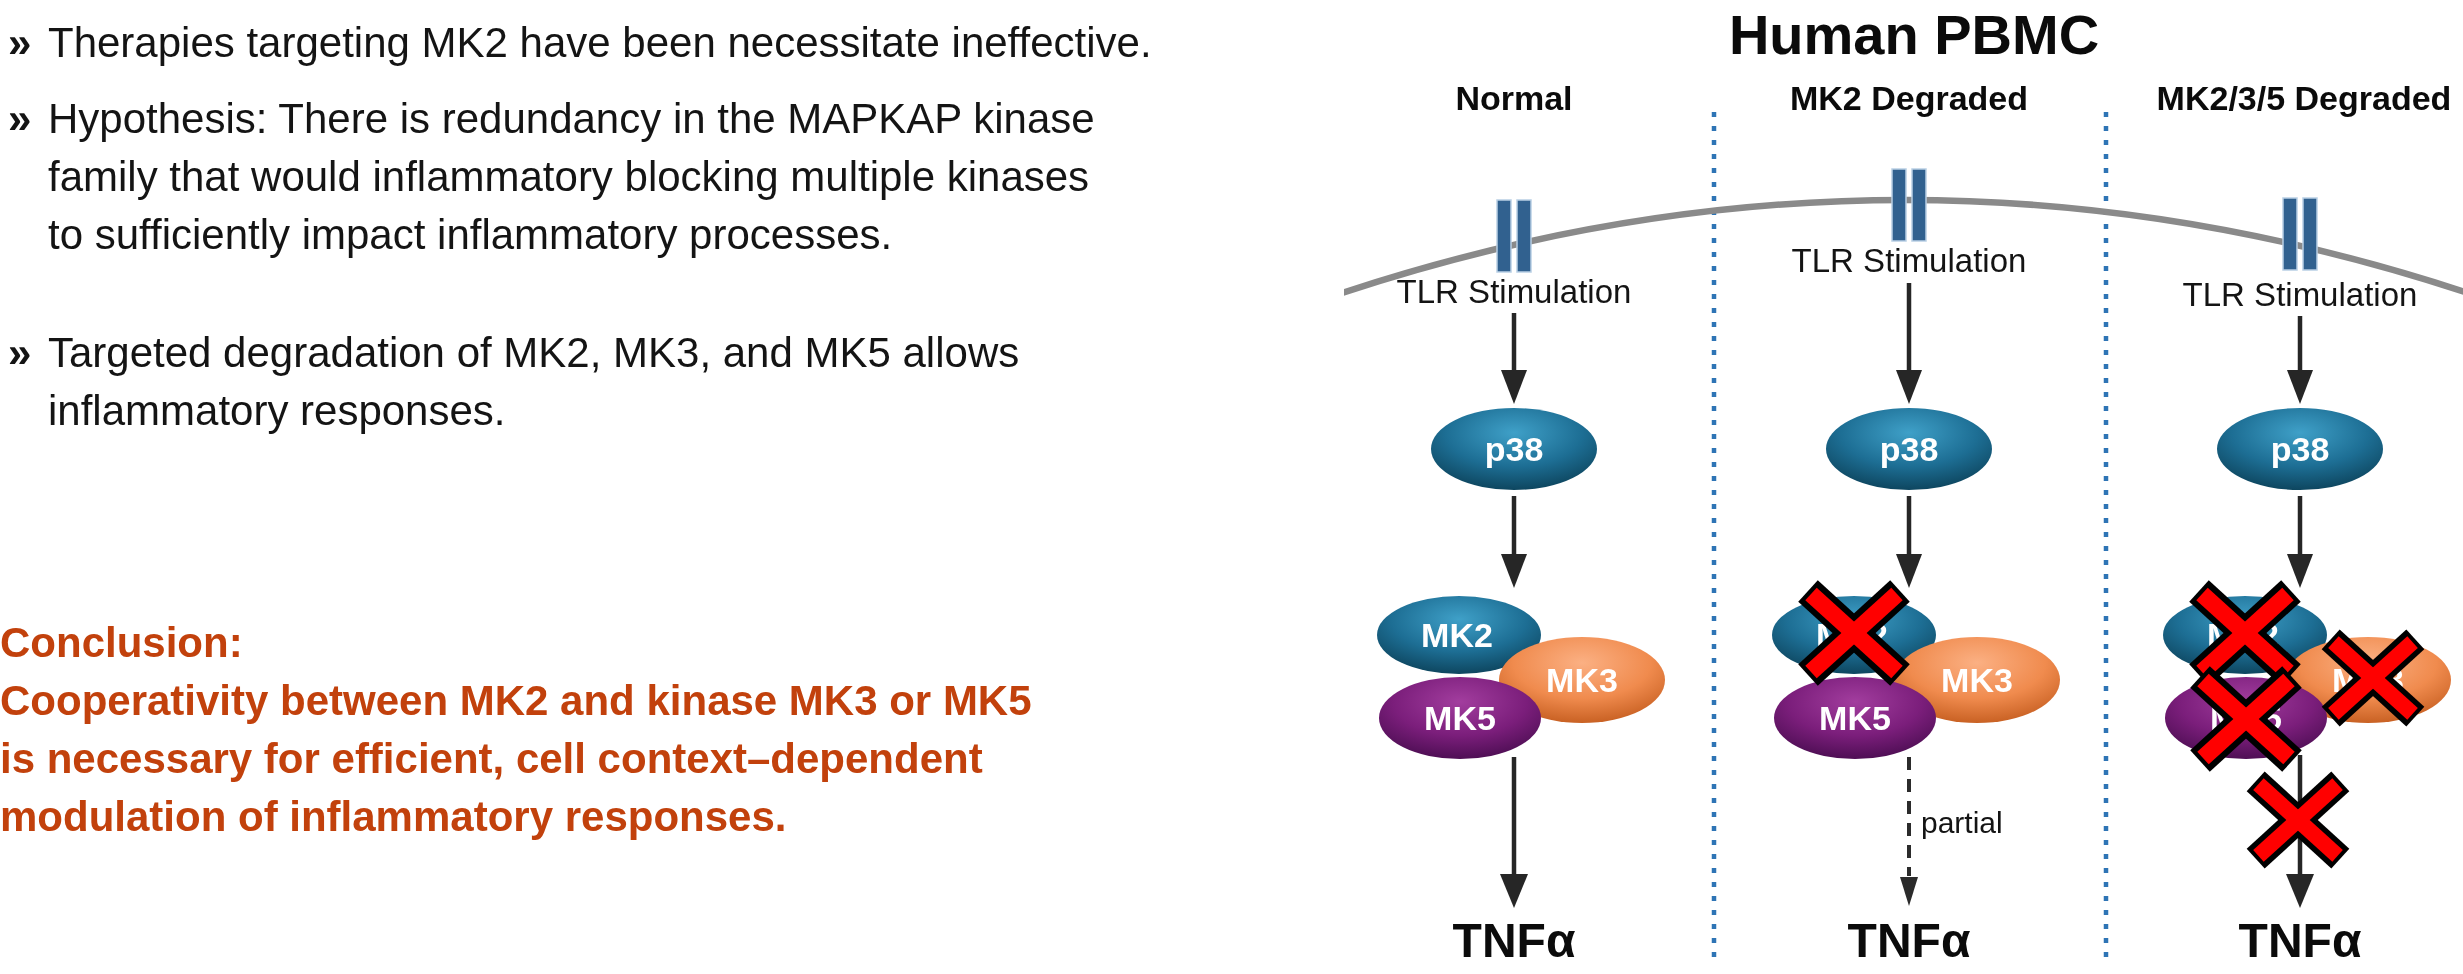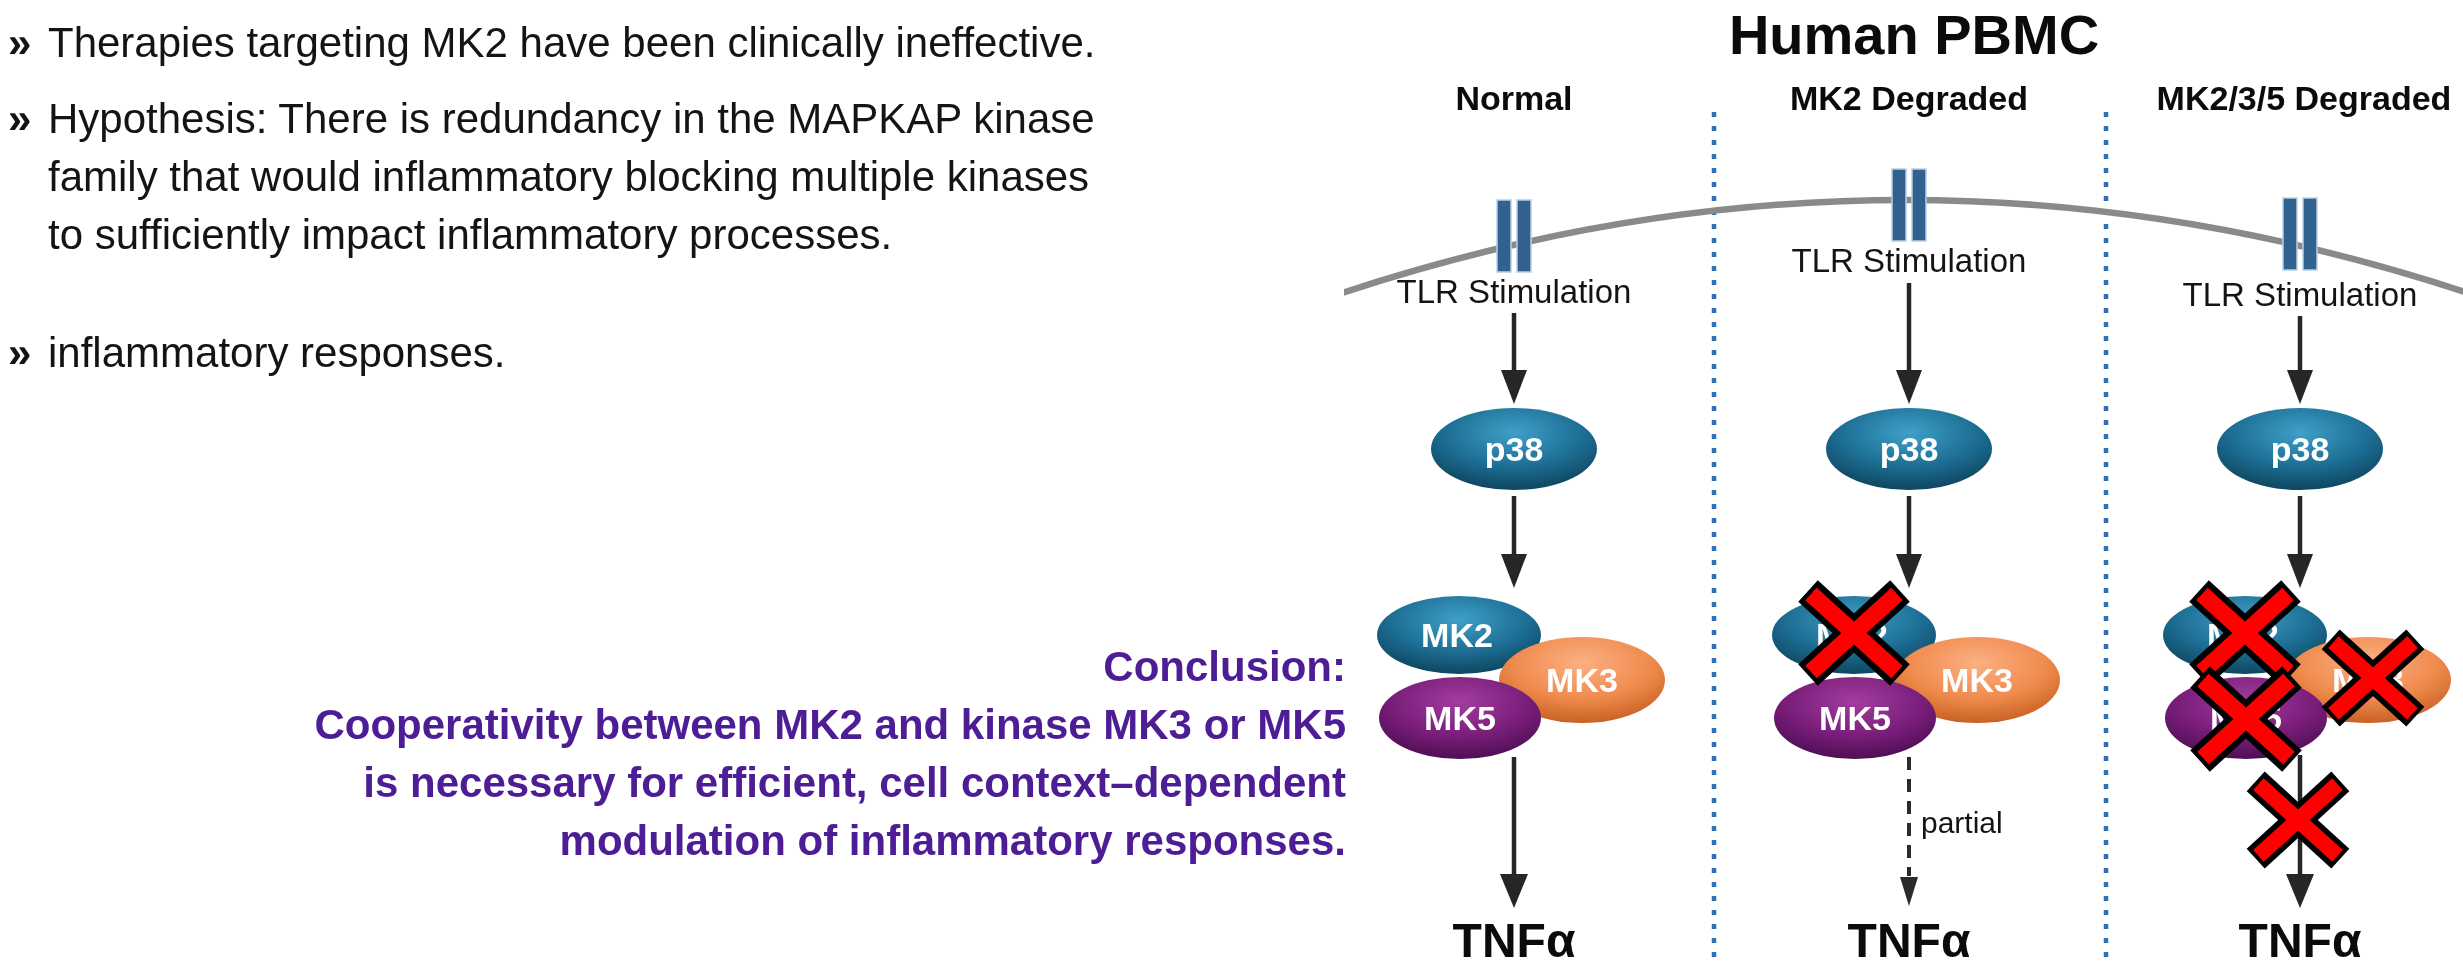--- a/index.html
+++ b/index.html
@@ -16,22 +16,22 @@
   .bullet{
     position:absolute;left:8px;
     display:flex;align-items:flex-start;
     font-size:42px;line-height:58px;color:#141414;
   }
   .bullet .marker{flex:0 0 40px;font-weight:700;}
   .bullet-1{top:14px;}
   .bullet-2{top:90px;}
   .bullet-3{top:324px;}
   .conclusion{
-    position:absolute;left:0;top:638px;width:1346px;
-    text-align:right;font-weight:700;font-size:42px;line-height:58px;color:#4c1d95;
+    position:absolute;left:0;top:614px;width:1346px;
+    text-align:left;font-weight:700;font-size:42px;line-height:58px;color:#c2410c;
   }
   
   .diagram-wrap{position:absolute;left:1344px;top:0;width:1133px;height:936px;}
   svg{display:block;}
   .sv-title{font:700 56px "Liberation Sans",sans-serif;fill:#0B0B0B;}
   .sv-header{font:700 34px "Liberation Sans",sans-serif;fill:#0B0B0B;}
   .sv-tlr{font:400 33px "Liberation Sans",sans-serif;fill:#141414;}
   .sv-node{font:700 34px "Liberation Sans",sans-serif;fill:#FFFFFF;}
   .sv-out{font:700 48px "Liberation Sans",sans-serif;fill:#0B0B0B;}
   .sv-partial{font:400 30px "Liberation Sans",sans-serif;fill:#141414;}
@@ -39,36 +39,37 @@
 </head>
 <body>
 
 <div class="page">
 
   <div class="left-panel">
 
     <div class="bullet bullet-1">
       <span class="marker">»</span>
       <span>
-        <span>Therapies targeting MK2 have been clinically ineffective.</span>
+        <span>Therapies targeting MK2 have been necessitate ineffective.</span>
       </span>
     </div>
 
     <div class="bullet bullet-2">
       <span class="marker">»</span>
       <span>
         <div>Hypothesis: There is redundancy in the MAPKAP kinase</div>
         <div>family that would inflammatory blocking multiple kinases</div>
         <div>to sufficiently impact inflammatory processes.</div>
       </span>
     </div>
 
     <div class="bullet bullet-3">
       <span class="marker">»</span>
       <span>
+        <div>Targeted degradation of MK2, MK3, and MK5 allows</div>
         <div>inflammatory responses.</div>
       </span>
     </div>
 
     <div class="conclusion">
       <div>Conclusion:</div>
       <div>Cooperativity between MK2 and kinase MK3 or MK5</div>
       <div>is necessary for efficient, cell context–dependent</div>
       <div>modulation of inflammatory responses.</div>
     </div>

